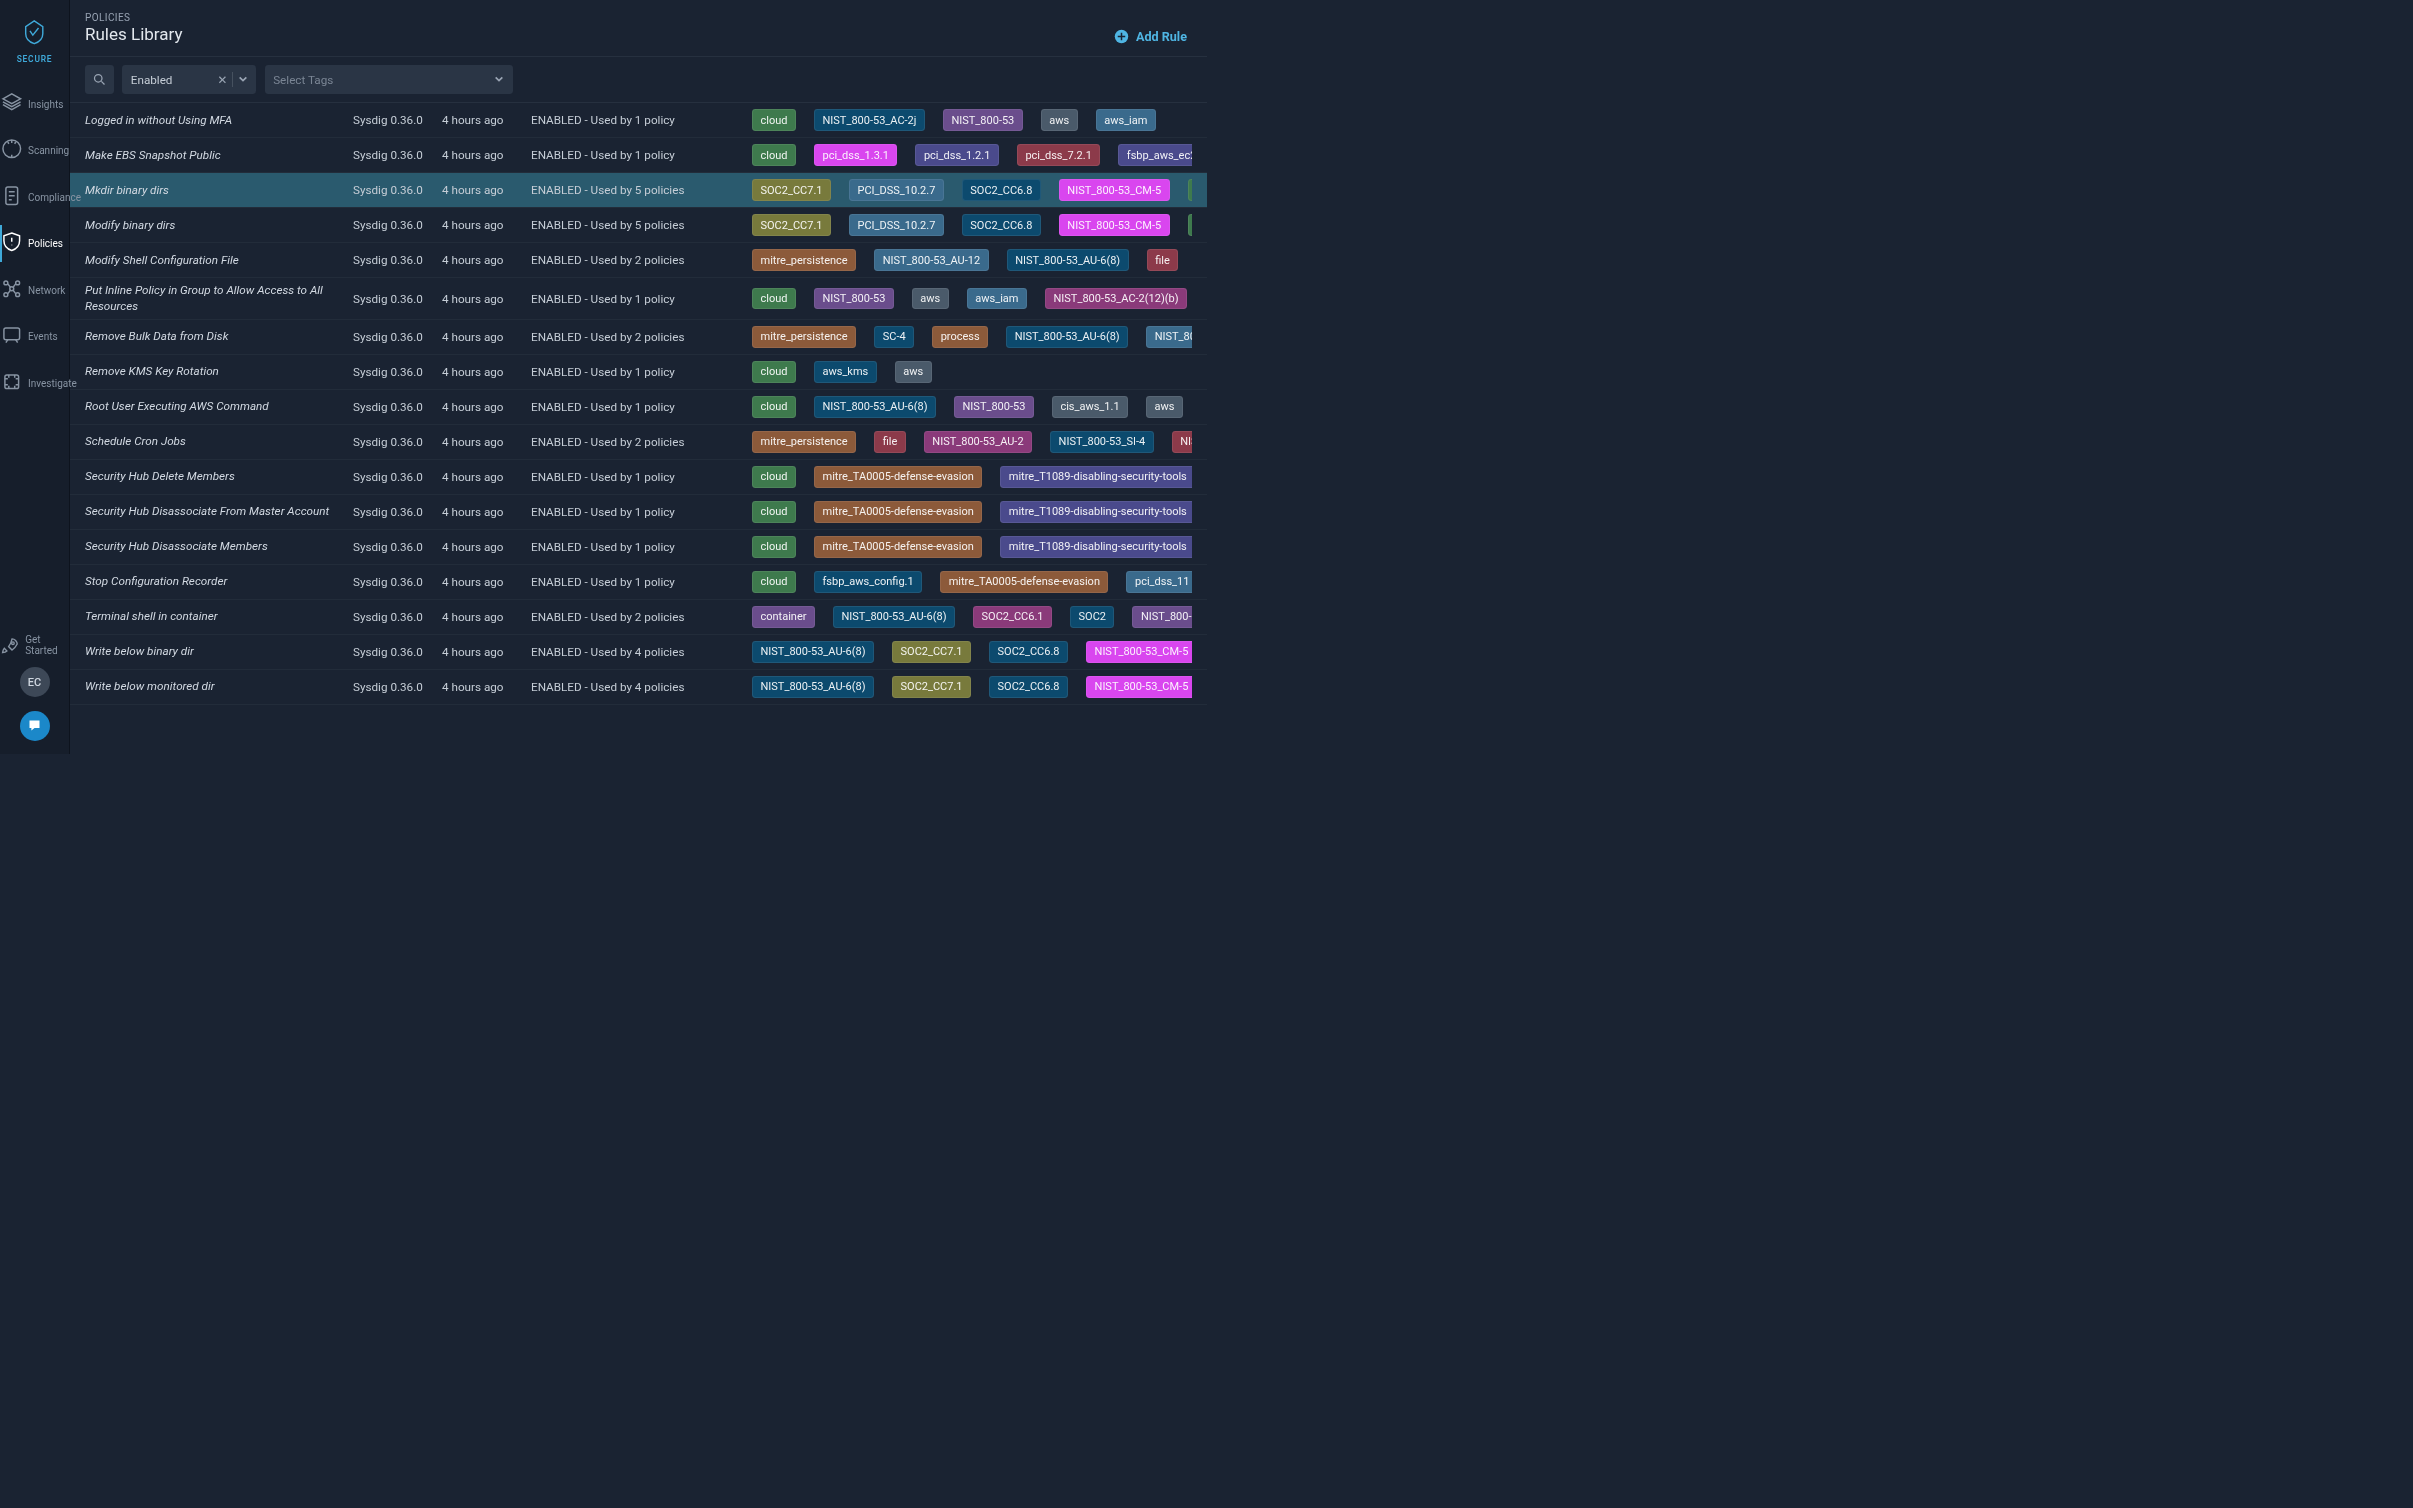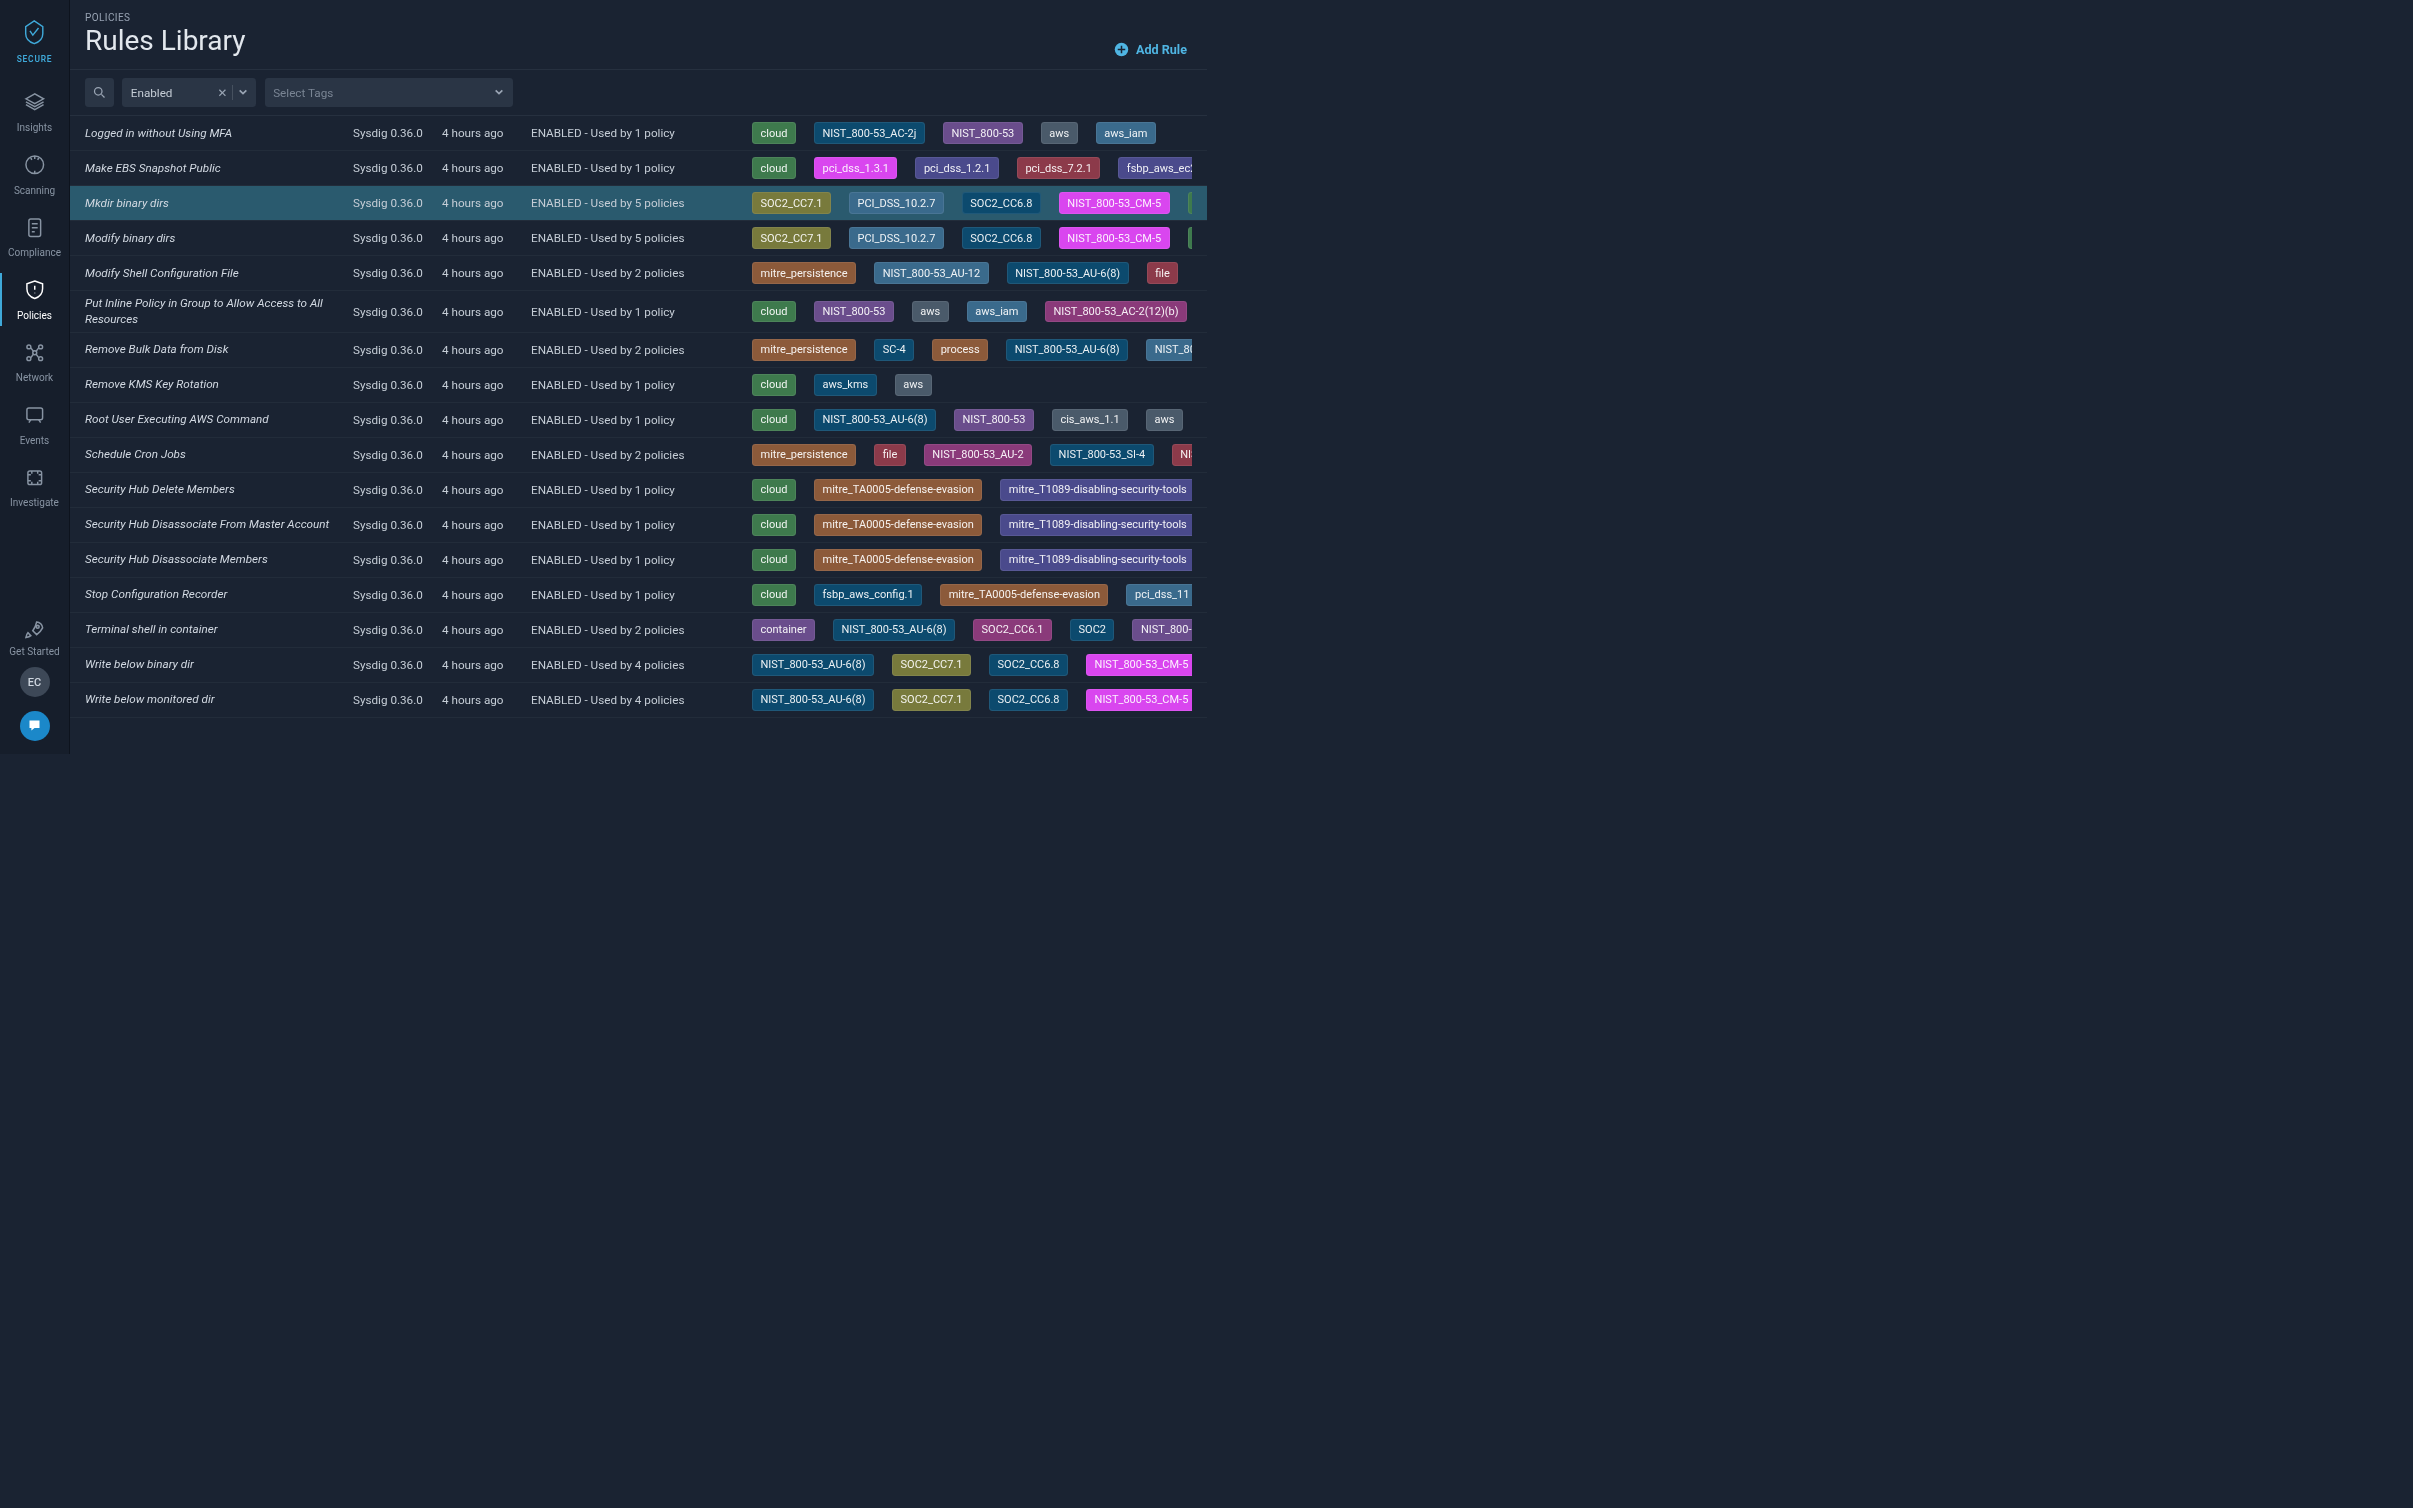--- a/index.html
+++ b/index.html
@@ -25,21 +25,21 @@
 }
 .logo {
   width:37px; height:37px;
   display:flex; align-items:center; justify-content:center;
   margin-bottom:3.4px;
 }
 .logo svg { width:28.5px; height:28.5px; }
 .logo-label { font-size:8.4px; letter-spacing:0.8px; color:#3fa9d9; font-weight:600; margin-bottom:17px; }
 .nav-item {
   width:70px;
-  display:flex; flex-direction:column; align-items:center;
+  display:flex; flex-direction:row; align-items:center;
   padding:10px 0;
   color:#8894a3;
   cursor:pointer;
   gap:5px;
   position:relative;
 }
 .nav-item.active { color:#fff; }
 .nav-item.active::before {
   content:'';
   position:absolute; left:0; top:5px; bottom:5px;
@@ -53,21 +53,21 @@
 .chat-btn svg { width:15px; height:15px; fill:#fff; }
 
 .main { flex:1; display:flex; flex-direction:column; overflow:hidden; }
 .header {
   padding:11.7px 20px 11.7px 15px;
   display:flex; align-items:flex-end; justify-content:space-between;
   border-bottom:0.8px solid #26303f;
 }
 .header-left { display:flex; flex-direction:column; }
 .breadcrumb { font-size:10px; color:#98a3b3; letter-spacing:0.4px; }
-.page-title { font-size:28px; font-weight:400; color:#e2e7ed; margin-top:1.7px; }
+.page-title { font-size:17px; font-weight:400; color:#e2e7ed; margin-top:1.7px; }
 .add-rule { display:flex; align-items:center; gap:6.7px; color:#4fb5e3; font-size:12.6px; cursor:pointer;font-weight:bold; }
 .add-rule svg { width:15px; height:15px; }
 
 .filters {
   display:flex; gap:8.4px; padding:8.4px 15px;
   border-bottom:0.8px solid #26303f;
 }
 .search-icon-btn {
   width:29px; height:28.5px; background:#2a3545; border-radius:3.4px;
   display:flex; align-items:center; justify-content:center;

